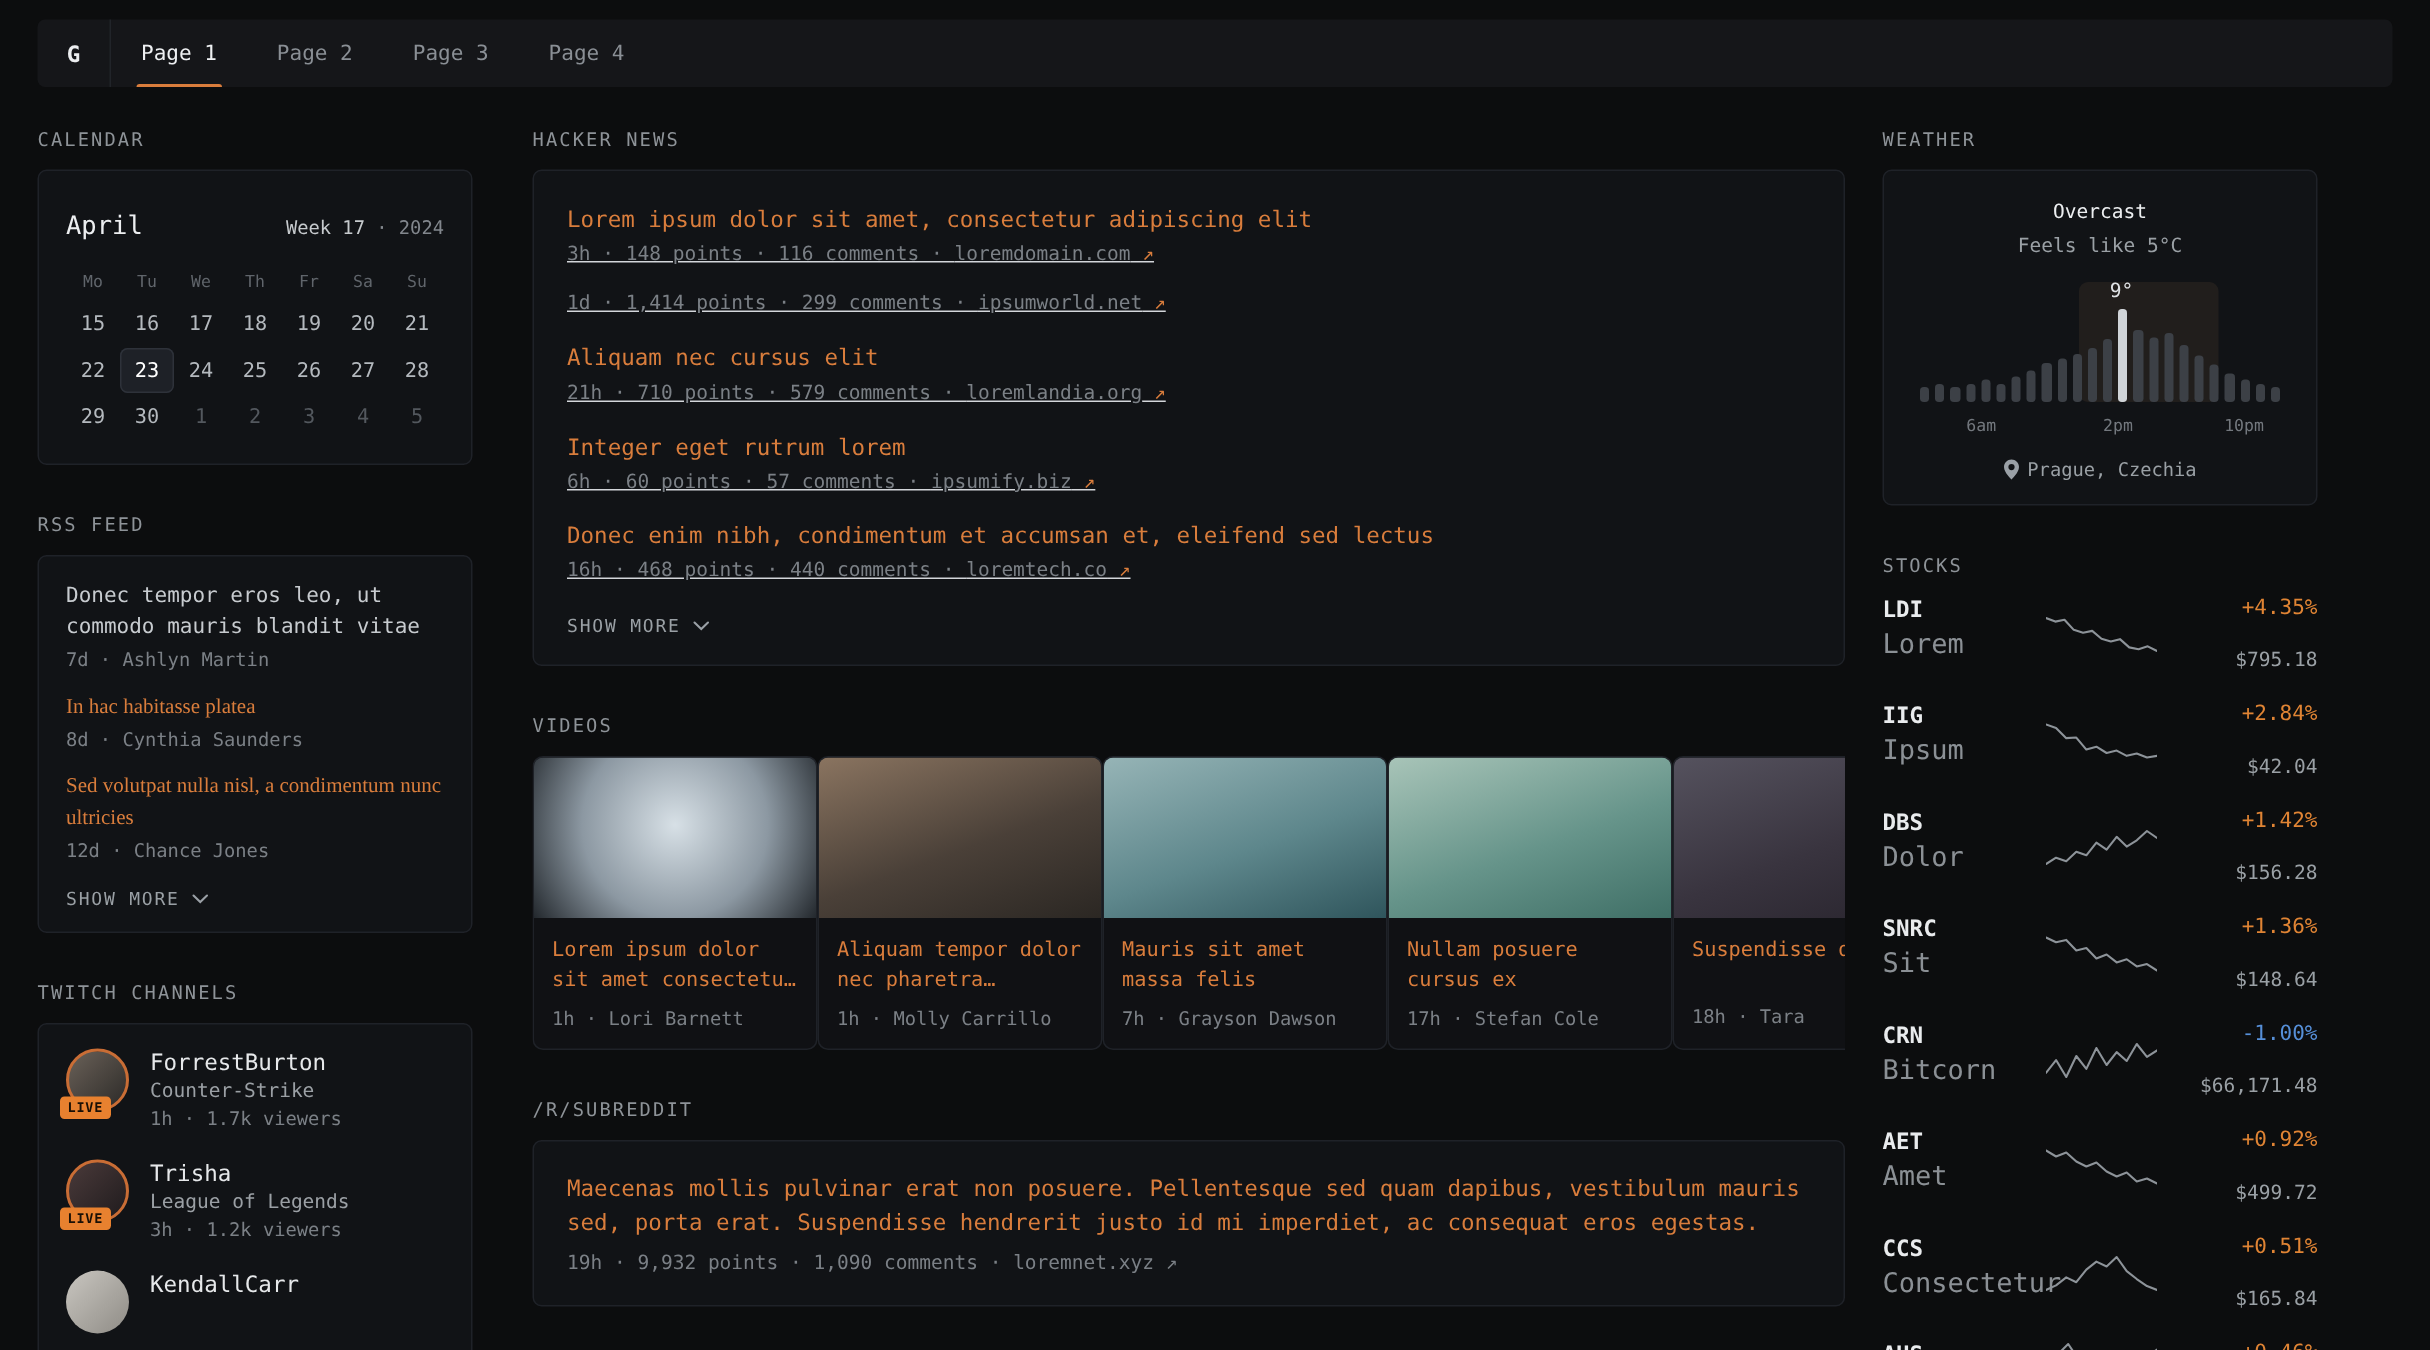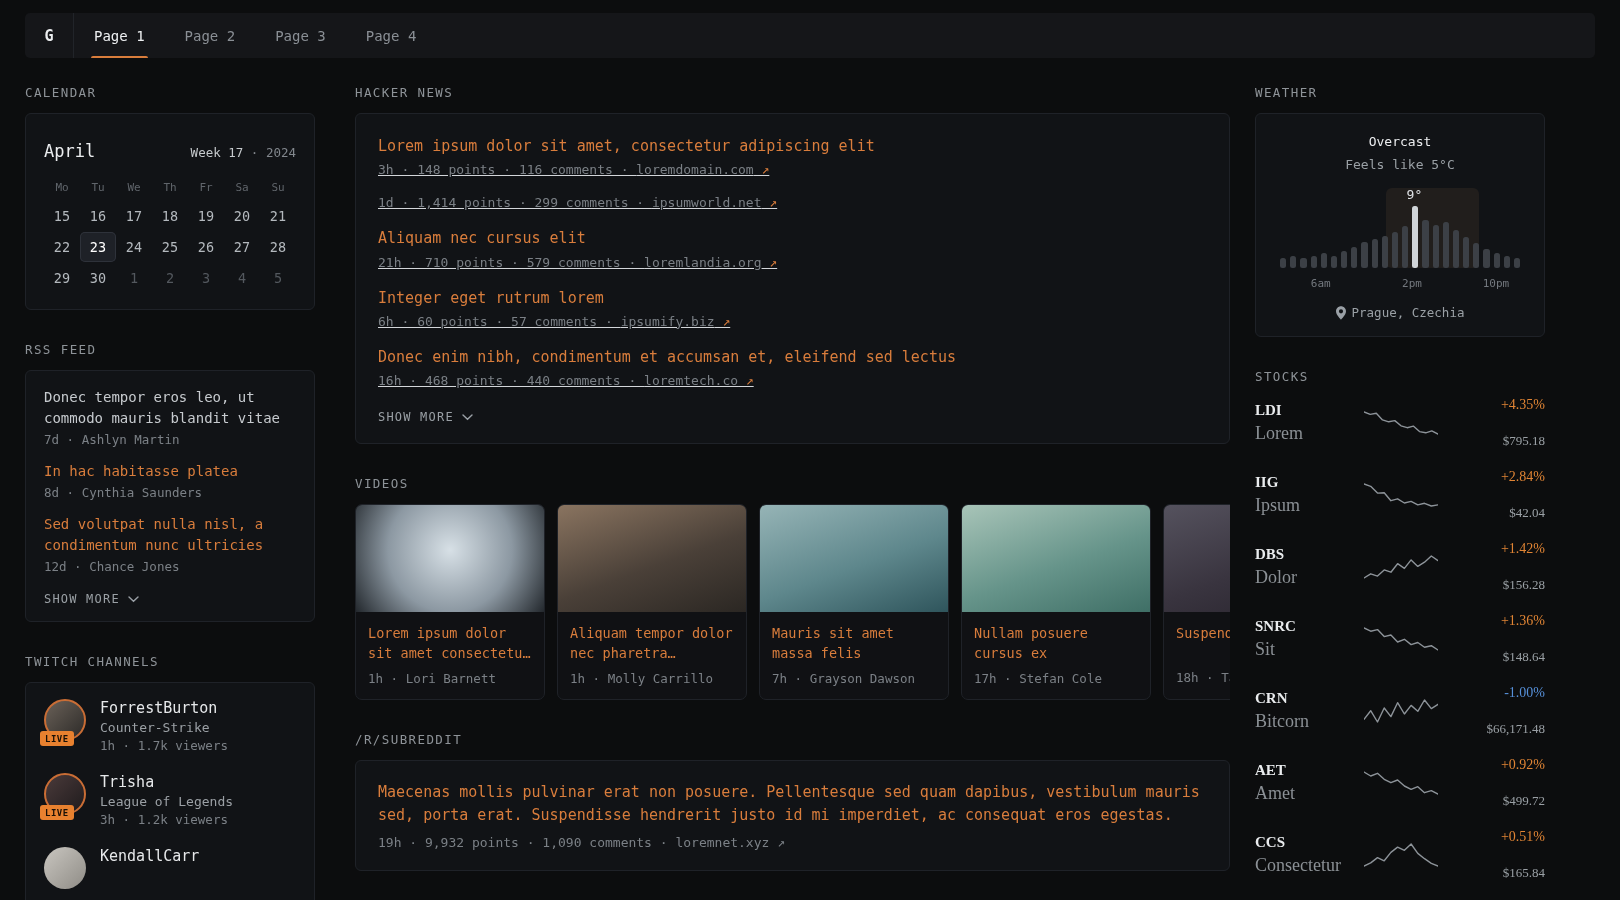--- a/index.html
+++ b/index.html
@@ -42,21 +42,21 @@
   .cal-dow span{text-align:center;font-size:11px;color:#60656b;}
   .cal-grid{margin-top:7px;row-gap:1px;}
   .cal-day{height:30px;display:flex;align-items:center;justify-content:center;font-size:13.5px;color:#b4b9be;border-radius:5px;}
   .cal-day.muted{color:#53585e;}
   .cal-day.sel{background:#1e2127;color:#fff;box-shadow:inset 0 0 0 1px #2e323a;}
 
   
   .pad-card{padding:16px 18px 14px;}
   .feed-item{margin-bottom:14px;}
   .feed-title{font-size:14px;line-height:1.5;color:#c7cbcf;display:block;}
-  .feed-title.accent{color:var(--accent);}
+  .feed-title.accent{color:var(--accent);font-family:Liberation Serif, serif;}
   .feed-meta{font-size:12.5px;color:var(--dim);margin-top:3px;}
   .show-more{display:inline-flex;align-items:center;gap:8px;font-size:12px;letter-spacing:1.2px;color:#9aa0a5;cursor:pointer;margin-top:2px;}
 
   
   .tw-card{padding:16px 18px;}
   .tw-row{display:flex;gap:14px;margin-bottom:20px;align-items:flex-start;cursor:pointer;}
   .tw-avatar-wrap{position:relative;flex:none;}
   .tw-avatar{width:42px;height:42px;border-radius:50%;}
   .tw-row.live .tw-avatar{border:2px solid #c96d35;}
   .tw-live{position:absolute;left:-4px;bottom:-5px;background:#e8812f;color:#191006;font-size:9px;font-weight:bold;letter-spacing:.5px;padding:2.5px 5px;border-radius:3px;}
@@ -69,21 +69,21 @@
   .hn-item{margin-bottom:18px;text-decoration:underline;}
   .hn-title{font-size:15px;line-height:1.35;color:var(--accent);display:inline-block;}
   .hn-meta{font-size:13px;color:var(--dim);margin-top:6px;}
   .hn-meta a{color:var(--dim);}
   .hn-meta .arrow{color:var(--accent);}
   .reddit-card{padding:20px 22px;}
   .reddit-title{font-size:15px;line-height:1.55;color:var(--accent);display:inline-block;}
   .reddit-meta{font-size:13px;color:var(--dim);margin-top:8px;}
 
   
-  .video-row{display:flex;gap:12px;overflow:hidden;}
+  .video-row{display:flex;gap:0;overflow:hidden;}
   .video-card{width:190px;flex:none;background:#101114;border:1px solid var(--border);border-radius:7px;overflow:hidden;cursor:pointer;}
   .video-thumb{height:107px;}
   .video-body{padding:11px 12px 13px;}
   .video-title{font-size:13.5px;line-height:1.5;color:var(--accent);min-height:40px;}
   .video-meta{font-size:12.5px;color:var(--dim);margin-top:7px;white-space:nowrap;}
 
   
   .weather-card{padding:20px 18px 16px;text-align:center;}
   .w-cond{font-size:13px;color:#eceef0;}
   .w-feels{font-size:13px;color:#9aa0a5;margin-top:8px;}
@@ -91,21 +91,21 @@
   .w-band{position:absolute;left:44%;width:39%;top:0;bottom:0;background:rgba(224,162,98,0.08);border-radius:6px;}
   .w-bars{position:absolute;left:0;right:0;bottom:0;top:18px;display:flex;align-items:flex-end;gap:4px;}
   .w-bar{flex:1;background:#3c4046;border-radius:2.5px;min-height:5px;}
   .w-bar.active{background:#d0d4d8;}
   .w-temp{position:absolute;top:-1px;transform:translateX(-50%);font-size:13px;color:#dfe2e5;}
   .w-times{position:relative;height:15px;margin:9px 6px 0;}
   .w-times span{position:absolute;transform:translateX(-50%);font-size:11px;color:#73787e;}
   .w-loc{margin-top:13px;font-size:12.5px;color:#9aa0a5;display:flex;align-items:center;justify-content:center;gap:6px;}
 
   
-  .stock-row{display:flex;align-items:center;margin-bottom:20px;cursor:pointer;font-family:Liberation Serif, serif;}
+  .stock-row{display:flex;margin-bottom:20px;cursor:pointer;}
   .stock-left{width:96px;flex:none;}
   .stock-sym{font-size:15px;font-weight:bold;color:#e9ebed;}
   .stock-name{font-size:18px;color:#8b9095;margin-top:4px;}
   .stock-spark{flex:1;display:flex;justify-content:center;align-items:center;}
   .stock-right{width:94px;flex:none;text-align:right;}
   .stock-change{font-size:14px;color:#e08434;}
   .stock-change.neg{color:#568fd8;}
   .stock-price{font-size:13px;color:#9aa0a5;margin-top:20px;}
 </style>
 </head>

